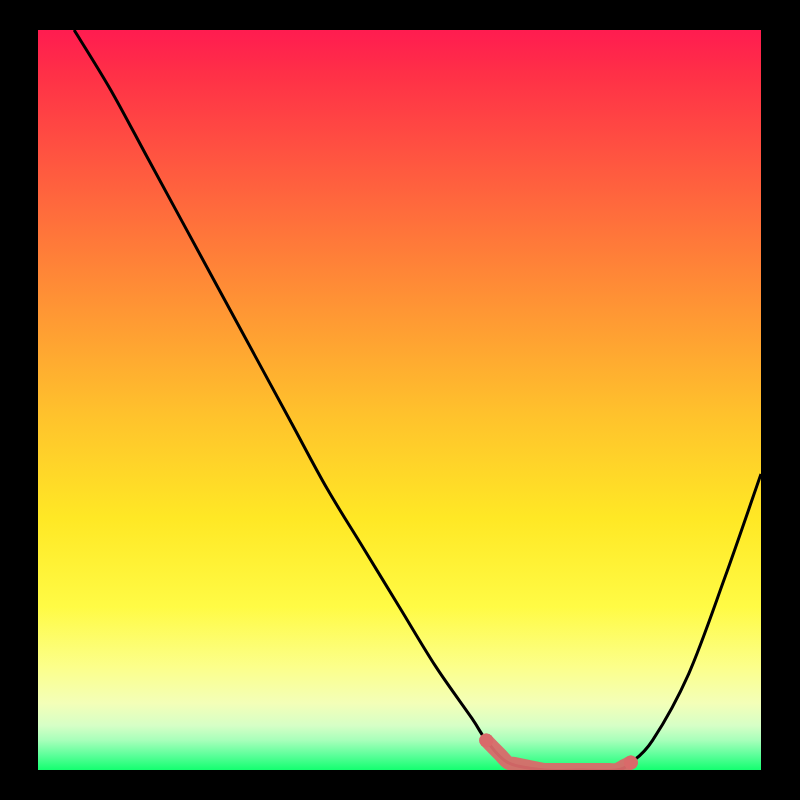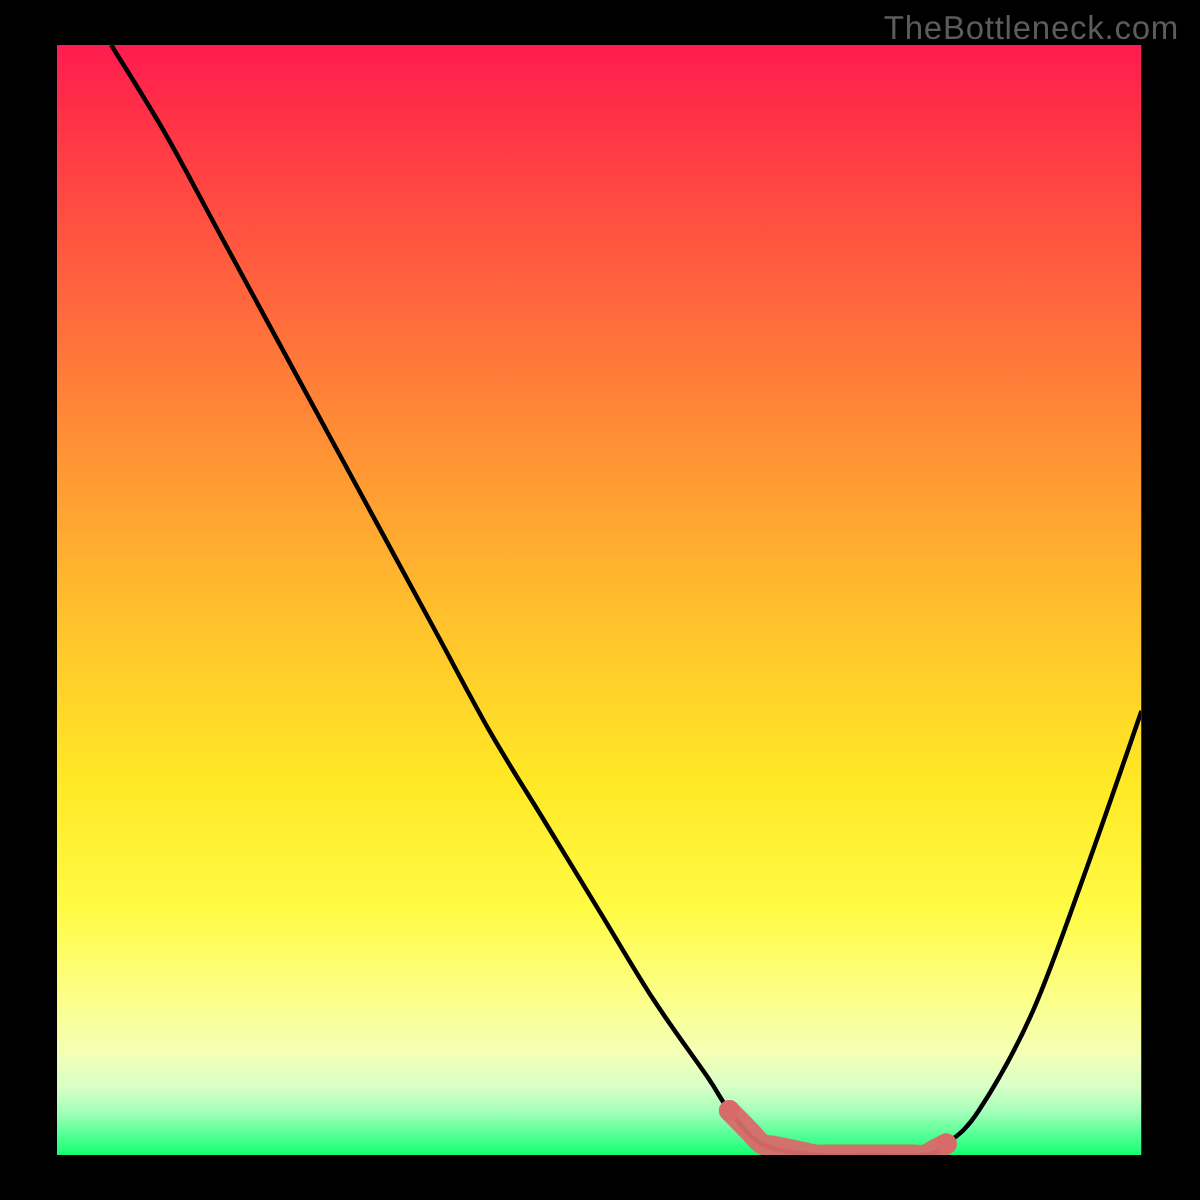--- a/index.html
+++ b/index.html
@@ -75,21 +75,20 @@
     opacity: 0.95;
   }
   .curve-dot {
     fill: #d96a6a;
   }
 </style>
 </head>
 <body>
 
 <div class="frame">
-  <div class="watermark">TheBottleneck.com</div>
 
   <div class="plot-area">
     <div class="gradient-bg"></div>
     <svg class="curve" viewBox="0 0 723 740" preserveAspectRatio="none">
       <path class="curve-line" d="M 36.15 0 C 42.175 9.866666666666655, 60.24999999999999 38.23333333333325, 72.3 59.19999999999993 C 84.35 80.16666666666661, 96.4 103.60000000000007, 108.45 125.80000000000007 C 120.5 148.00000000000009, 132.54999999999998 170.2, 144.6 192.39999999999998 C 156.65 214.59999999999997, 168.7 236.8, 180.75 259 C 192.8 281.2, 204.85000000000002 303.4, 216.9 325.59999999999997 C 228.95 347.79999999999995, 241 370.00000000000006, 253.04999999999998 392.20000000000005 C 265.09999999999997 414.40000000000003, 277.15 437.83333333333337, 289.2 458.8 C 301.25 479.76666666666665, 313.3 498.26666666666665, 325.35 518 C 337.40000000000003 537.7333333333333, 349.45 557.4666666666667, 361.5 577.2 C 373.55 596.9333333333334, 385.6 617.9, 397.65000000000003 636.4 C 409.70000000000005 654.9, 425.365 675.8666666666667, 433.8 688.2 C 442.235 700.5333333333334, 442.235 703, 448.26 710.4 C 454.28499999999997 717.8, 460.31 727.6666666666667, 469.95 732.6 C 479.59 737.5333333333333, 494.04999999999995 738.7666666666667, 506.09999999999997 740 C 518.15 741.2333333333333, 530.2 740, 542.25 740 C 554.3 740, 569.9649999999999 741.2333333333333, 578.4 740 C 586.835 738.7666666666667, 586.835 737.5333333333333, 592.86 732.6 C 598.885 727.6666666666667, 604.91 725.2, 614.55 710.4 C 624.1899999999999 695.5999999999999, 638.6500000000001 670.9333333333333, 650.7 643.8 C 662.75 616.6666666666666, 674.8000000000001 580.9, 686.85 547.6 C 698.9 514.3000000000001, 716.975 461.26666666666665, 723 444"></path>
       <path class="curve-band" d="M 448.26 710.4 C 449.465 711.6333333333333, 453.08 715.3333333333333, 455.49 717.8 C 457.90000000000003 720.2666666666667, 460.31000000000006 722.7333333333333, 462.72 725.2 C 465.13 727.6666666666667, 467.53999999999996 731.12, 469.95 732.6 C 472.36 734.08, 474.77 733.5866666666667, 477.18 734.08 C 479.59000000000003 734.5733333333334, 482 735.0666666666666, 484.41 735.56 C 486.82000000000005 736.0533333333333, 489.2300000000001 736.5466666666666, 491.64000000000004 737.04 C 494.05 737.5333333333333, 496.46 738.0266666666666, 498.86999999999995 738.52 C 501.2799999999999 739.0133333333333, 503.68999999999994 739.7533333333333, 506.09999999999997 740 C 508.51 740.2466666666667, 510.91999999999996 740, 513.3299999999999 740 C 515.7399999999999 740, 518.15 740, 520.56 740 C 522.9699999999999 740, 525.38 740, 527.79 740 C 530.1999999999999 740, 532.61 740, 535.02 740 C 537.43 740, 539.84 740, 542.25 740 C 544.66 740, 547.07 740, 549.48 740 C 551.89 740, 554.3000000000001 740, 556.71 740 C 559.12 740, 561.5300000000001 740, 563.94 740 C 566.35 740, 568.7600000000001 740, 571.1700000000001 740 C 573.58 740, 575.99 740.6166666666667, 578.4 740 C 580.81 739.3833333333333, 583.22 737.5333333333333, 585.63 736.3 C 588.04 735.0666666666666, 591.655 733.2166666666667, 592.86 732.6"></path>
       <circle class="curve-dot" r="7" cx="448.26" cy="710.4"></circle>
       <circle class="curve-dot" r="7" cx="592.86" cy="732.6"></circle>
     </svg>
   </div>

